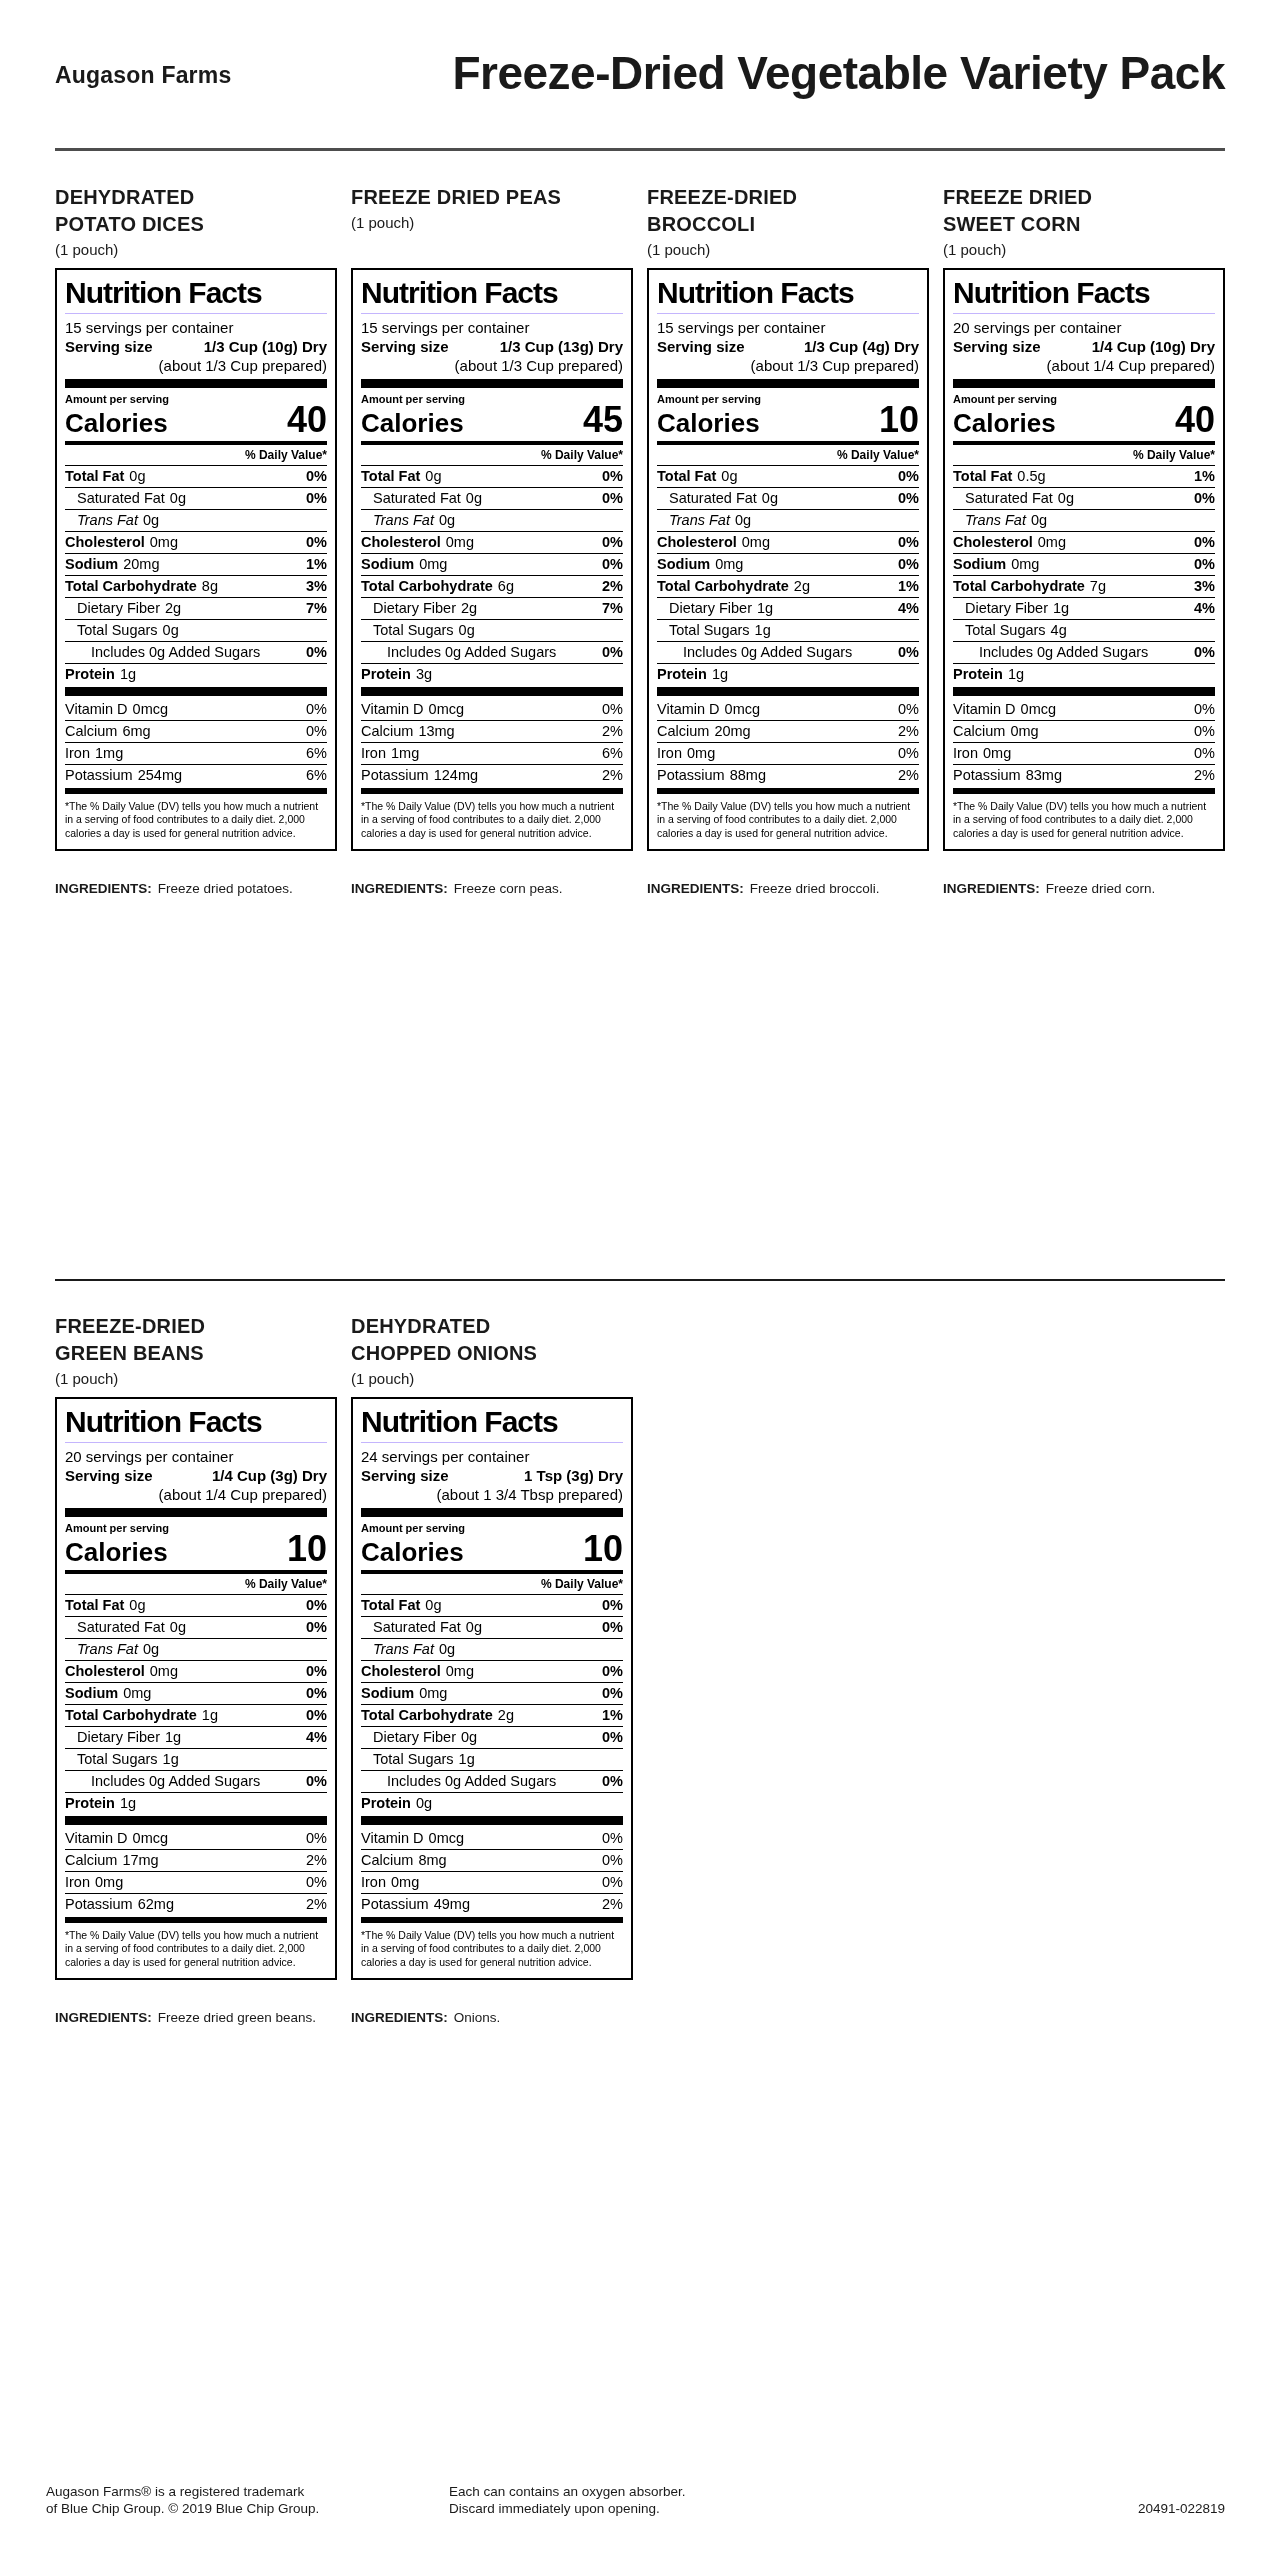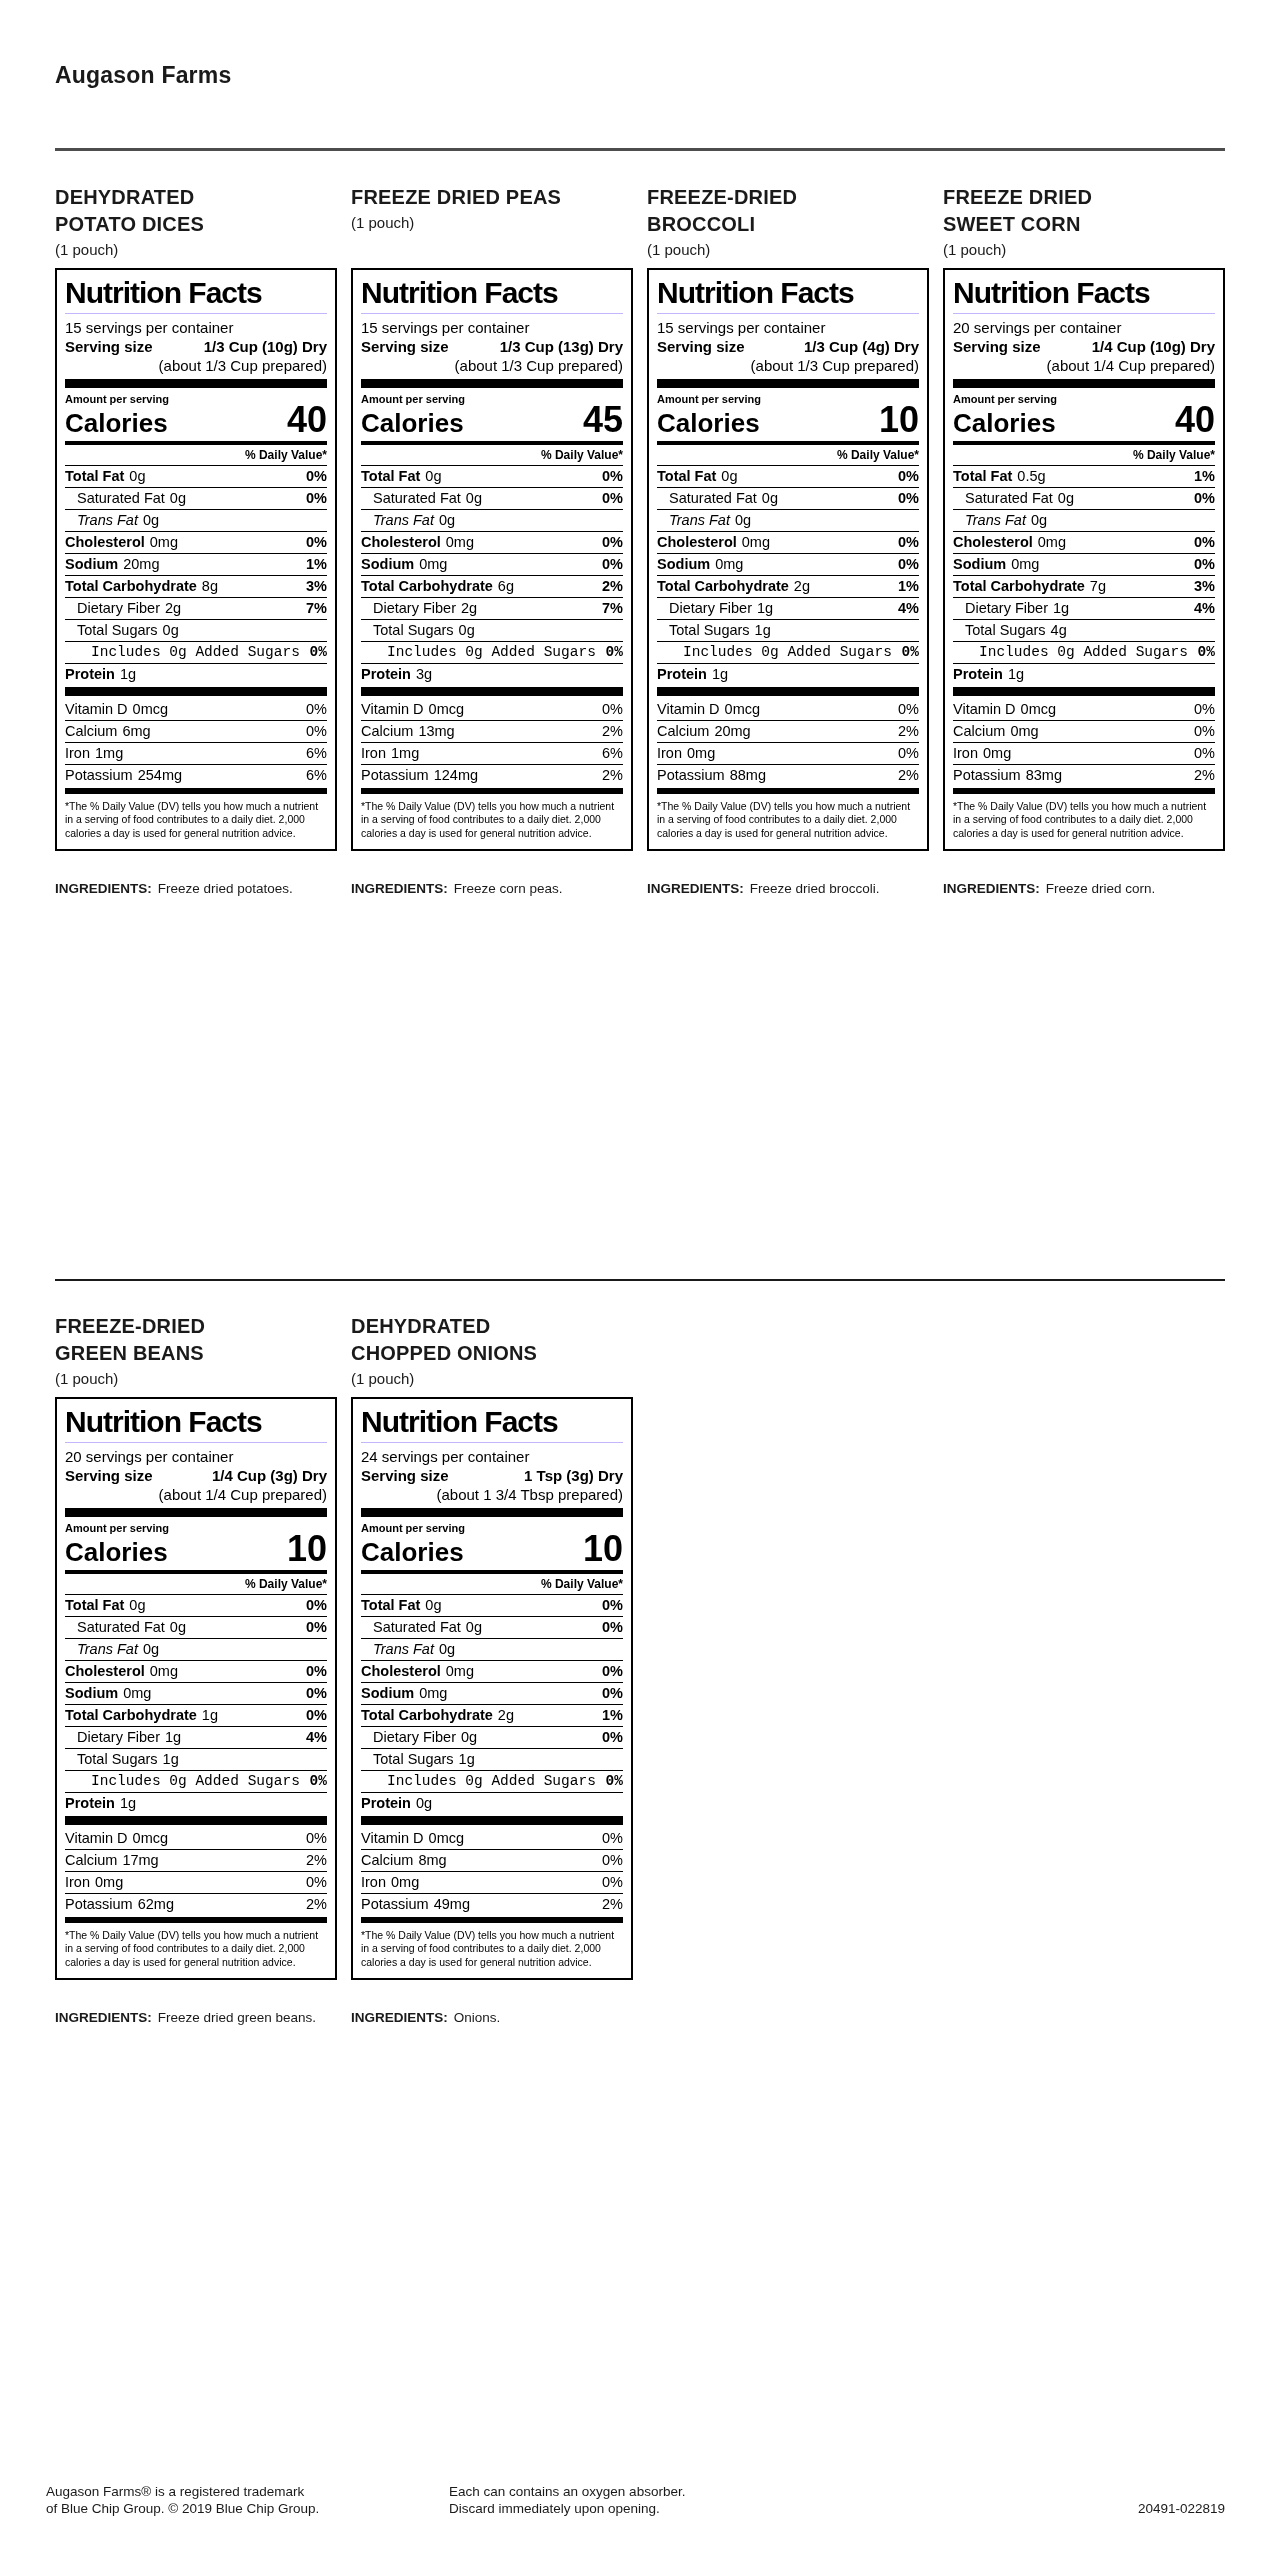--- a/index.html
+++ b/index.html
@@ -41,40 +41,41 @@
   .nf-dv { text-align:right; font-size:12px; font-weight:bold; padding:3px 0; }
   .nf-row { display:flex; justify-content:space-between; align-items:baseline;
             font-size:14.5px; padding:2.5px 0; border-top:1px solid #000; }
   .nf-vits .nf-row:first-child { border-top:none; }
   .nf-row .amt { margin-left:5px; }
   .nf-rows .dv { font-weight:bold; }
   .style-bold .nm { font-weight:bold; }
   .style-indent { padding-left:12px;gap:16px; }
   .style-indent-italic { padding-left:12px; }
   .style-indent-italic .nm { font-style:italic; }
-  .style-indent2 { padding-left:26px;font-family:Liberation Mono, monospace; }
+  .style-indent2 { padding-left:26px; }
   .nf-foot { font-size:10.5px; line-height:1.3; padding-top:2px; }
 
   .ingredients { margin-top:30px; font-size:13.5px; }
   .ingredients .b { font-weight:bold; }
   .ing-text { margin-left:6px; }
 
   
   .footer { position:absolute; left:46px; right:55px; top:2483px; display:flex; font-size:13.5px; line-height:17px; }
   .foot-left { width:403px; }
   .foot-center { flex:1; }
   .foot-right { text-align:right; margin-top:17px; }
 </style>
 </head>
 <body>
 
 <div class="page">
 
   <div class="brand">Augason Farms</div>
   <div class="title-wrap">
+    <div class="page-title">Freeze-Dried Vegetable Variety Pack</div>
   </div>
   <div class="divider1"></div>
 
   <section class="row row1" id="row1">
   <div class="col">
     <div class="col-header">
       <div class="col-title">
             <div>DEHYDRATED</div>
             <div>POTATO DICES</div>
           </div>

